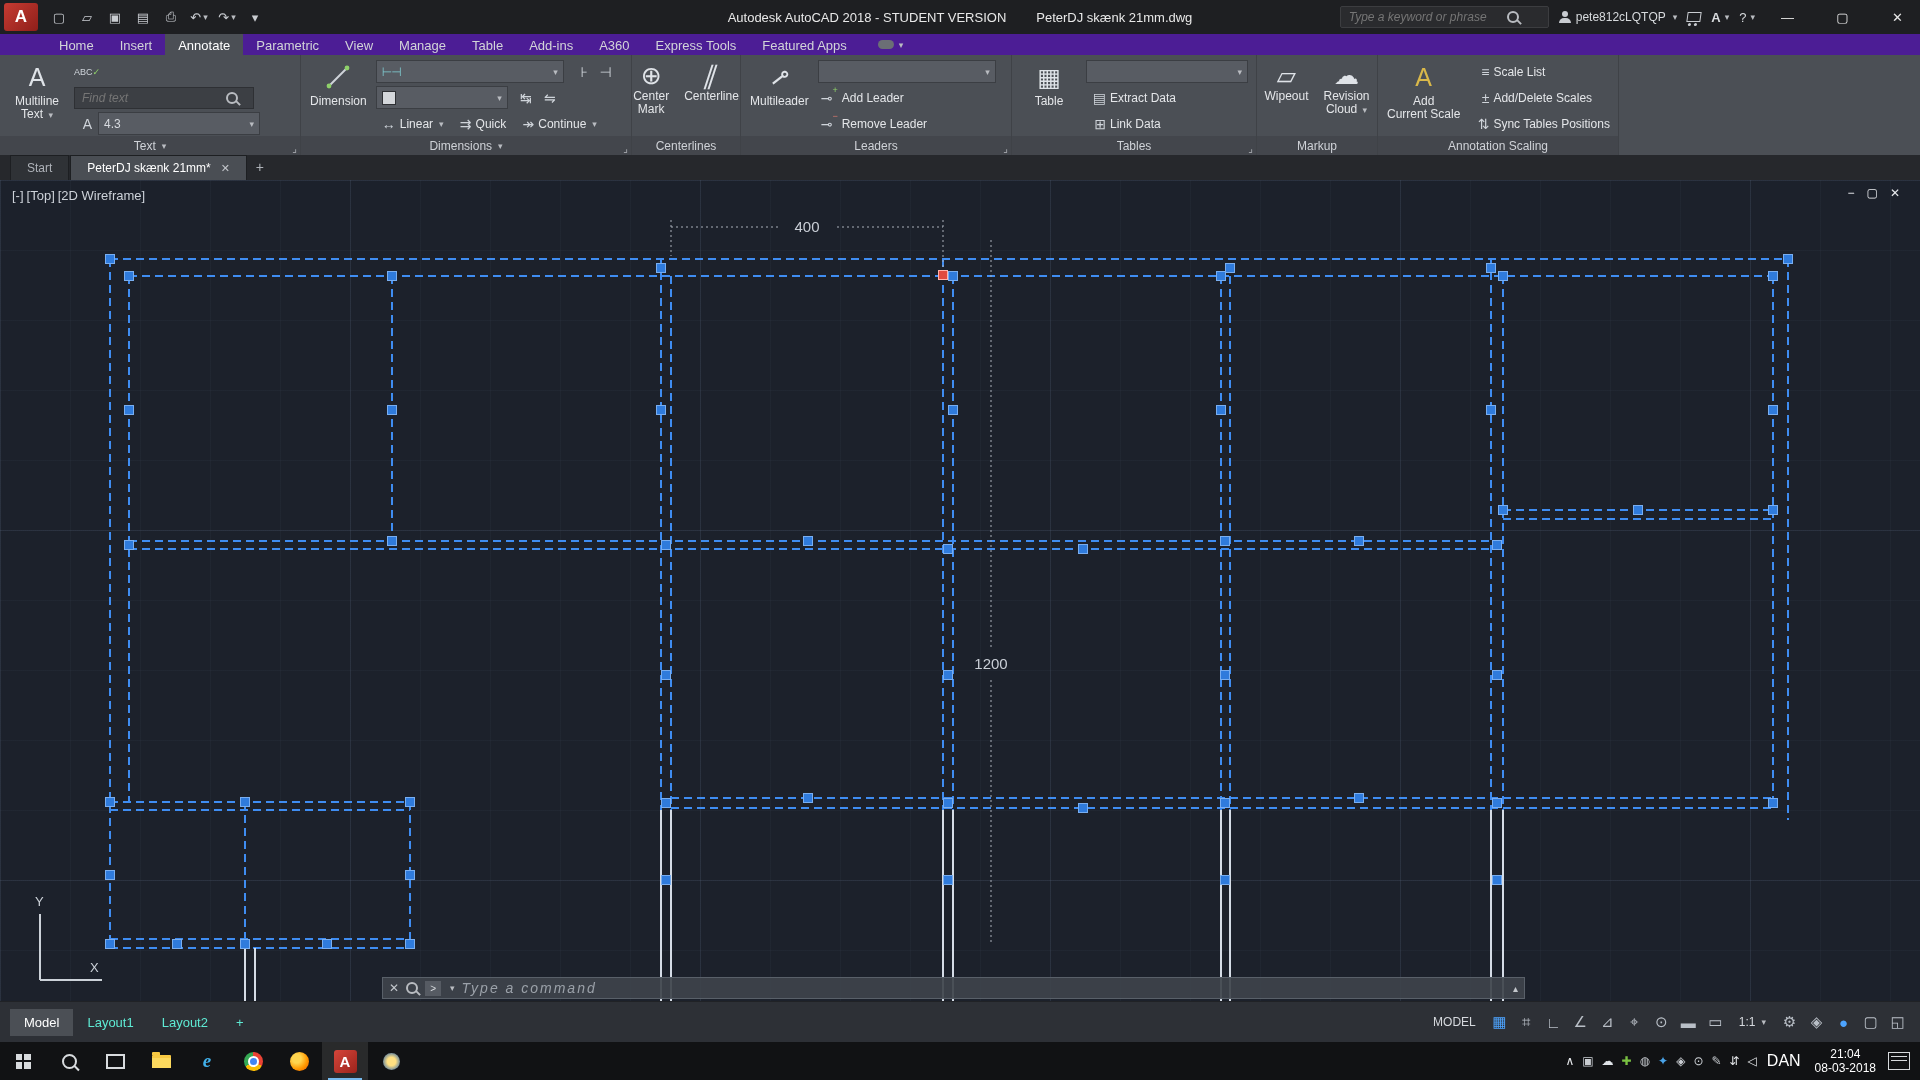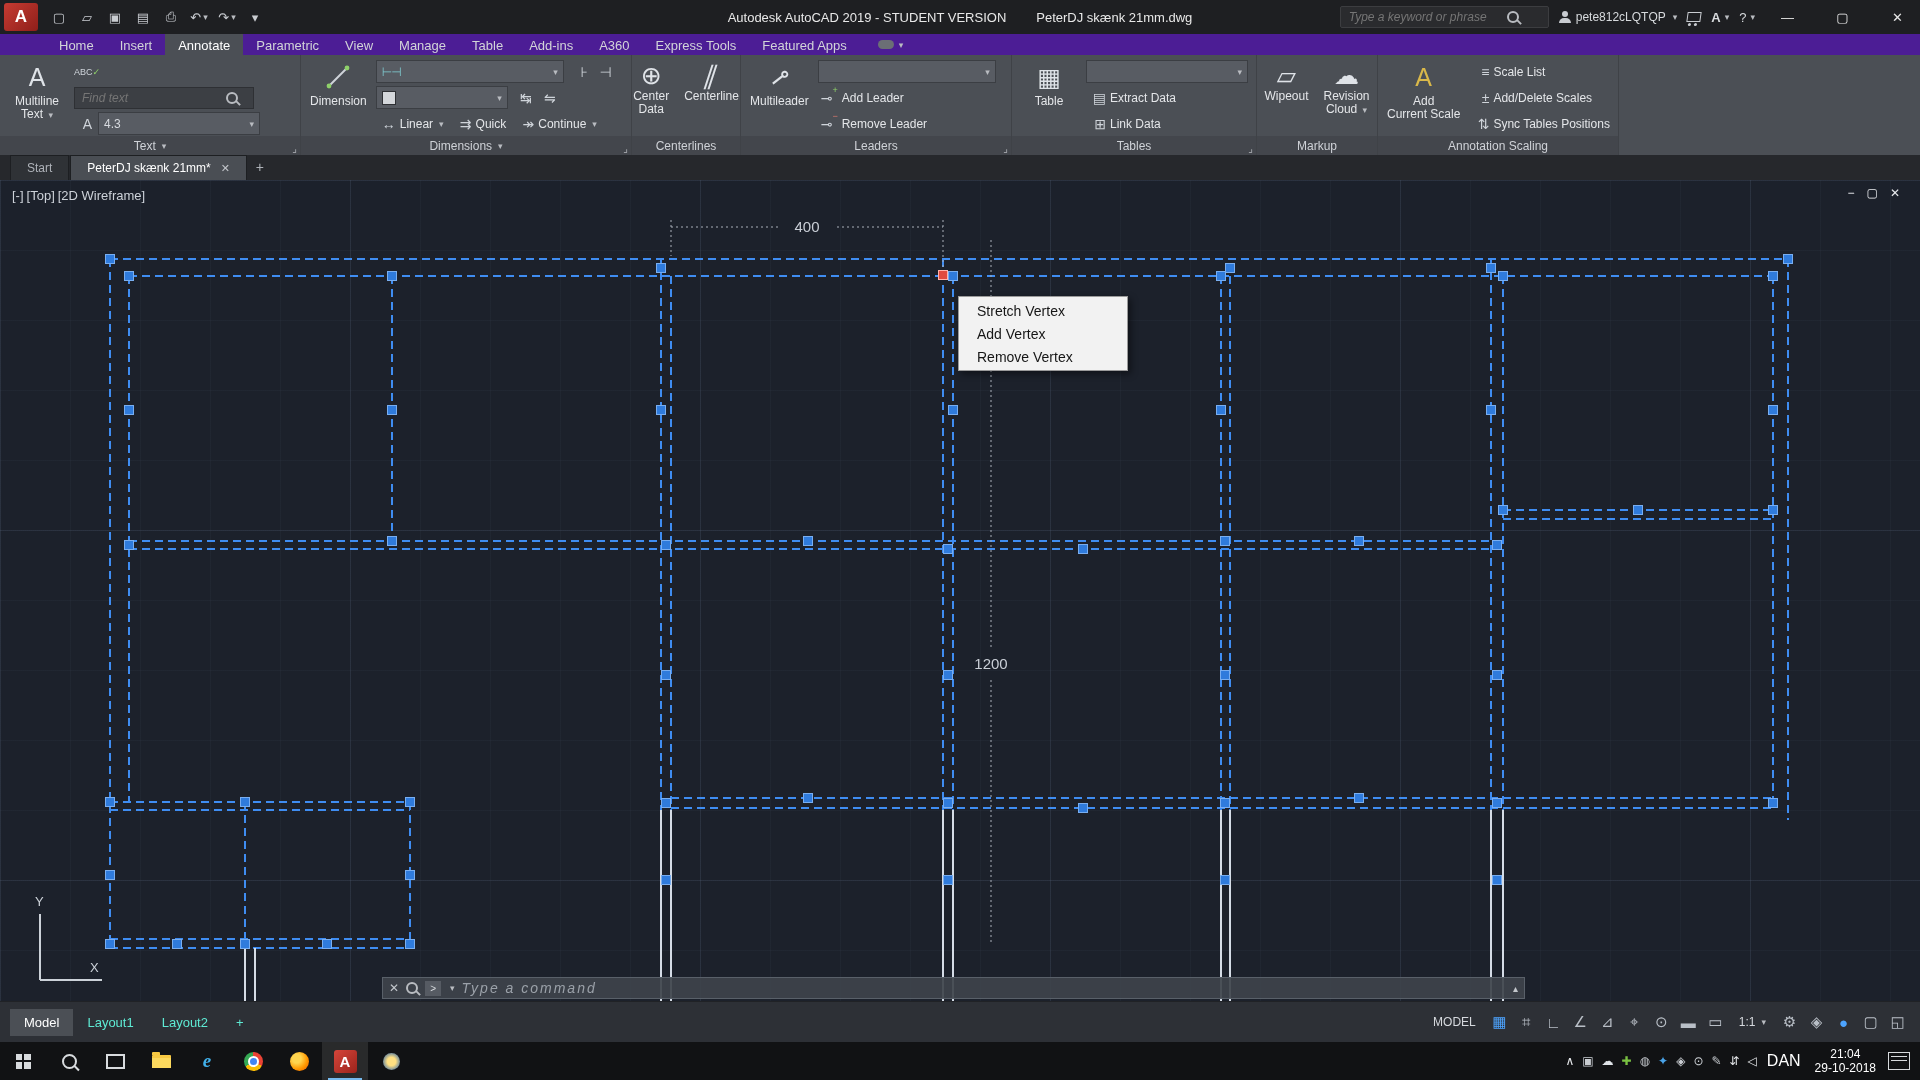--- a/index.html
+++ b/index.html
@@ -131,21 +131,21 @@
       <div class="qbtn">▢</div>
       <div class="qbtn">▱</div>
       <div class="qbtn">▣</div>
       <div class="qbtn">▤</div>
       <div class="qbtn">⎙</div>
       <div class="qbtn">↶<span class="caret">▾</span></div>
       <div class="qbtn">↷<span class="caret">▾</span></div>
       <div class="qbtn">▾</div>
     </div>
   <div class="tb-center">
-    <span>Autodesk AutoCAD 2019 - STUDENT VERSION</span>
+    <span>Autodesk AutoCAD 2018 - STUDENT VERSION</span>
     <span>PeterDJ skænk 21mm.dwg</span>
   </div>
   <div class="tb-right">
     <div class="search-pill">
       <input placeholder="Type a keyword or phrase" style="">
       <span class="css-mag"></span>
     </div>
     <div class="acct">
       <span class="i-person"></span>
       <span>pete812cLQTQP</span>
@@ -276,21 +276,21 @@
         <span class="caret">▾</span>
       <span class="launcher">⌟</span>
     </div>
   </div>
 
   <div class="rpanel" style="width:108px">
     <div class="rp-content" style="justify-content:center">
       <div class="stackbtn">
         <span class="bicon">⊕</span>
         <span>Center</span>
-        <span>Data</span>
+        <span>Mark</span>
       </div>
       <div class="stackbtn">
         <span class="bicon" style="transform:skewX(-18deg)">∥</span>
         <span>Centerline</span>
       </div>
     </div>
     <div class="plabel">
       <span>Centerlines</span>
     </div>
   </div>
@@ -533,25 +533,20 @@
     <span>[Top]</span>
     <span>[2D Wireframe]</span>
   </div>
 
   <div class="vp-ctrls">
     <span>−</span>
     <span>▢</span>
     <span>✕</span>
   </div>
 
-  <div class="ctx-menu">
-    <div class="ctx-item">Stretch Vertex</div>
-    <div class="ctx-item">Add Vertex</div>
-    <div class="ctx-item">Remove Vertex</div>
-  </div>
 
   <svg class="ucs" width="100" height="100" viewBox="0 0 100 100">
     <line x1="14" y1="22" x2="14" y2="88"></line>
     <line x1="14" y1="88" x2="76" y2="88"></line>
     <text x="9" y="14">Y</text>
     <text x="64" y="80">X</text>
   </svg>
 
   <div class="cmdline">
     <span class="cmd-x">✕</span>
@@ -634,16 +629,16 @@
       <span class="tico" style="color: rgb(74, 163, 232);">✦</span>
       <span class="tico" style="color: rgb(201, 205, 210);">◈</span>
       <span class="tico" style="color: rgb(201, 205, 210);">⊙</span>
       <span class="tico" style="color: rgb(201, 205, 210);">✎</span>
       <span class="tico" style="color: rgb(232, 234, 237);">⇵</span>
       <span class="tico" style="color: rgb(232, 234, 237);">◁</span>
     </div>
   <div class="tb-lang">DAN</div>
   <div class="tb-clock">
     <div>21:04</div>
-    <div>29-10-2018</div>
+    <div>08-03-2018</div>
   </div>
   <div class="tb-note"></div>
 </div>
 
 </body></html>

